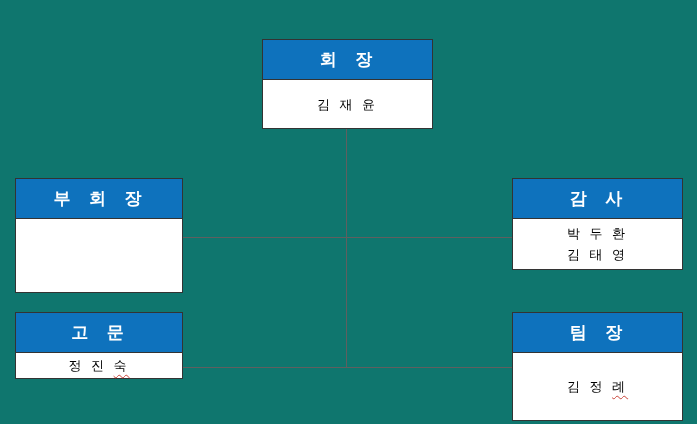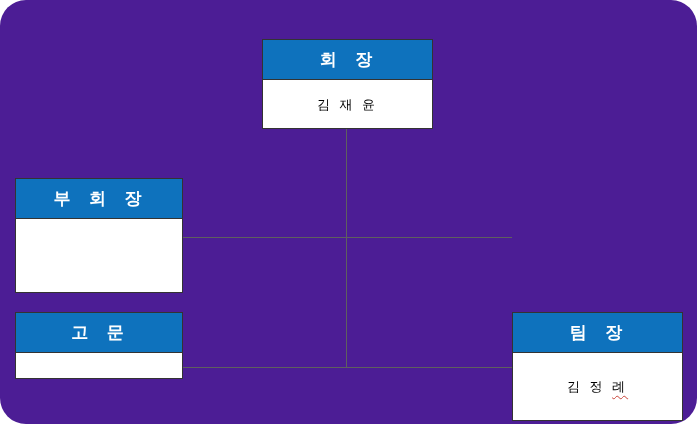--- a/index.html
+++ b/index.html
@@ -5,23 +5,22 @@
   html, body {
     margin: 0;
     padding: 0;
     background: #ffffff;
     font-family: "Liberation Sans", sans-serif;
   }
   .canvas {
     position: relative;
     width: 697px;
     height: 424px;
-    background: #4c1d95;
+    background: #0f766e;
     overflow: hidden;
-    border-radius: 26px;
   }
   .conn {
     position: absolute;
     background: #5f5f5f;
   }
   .conn-v { width: 1px; }
   .conn-h { height: 1px; }
 
   .org-box {
     position: absolute;
@@ -89,23 +88,33 @@
     <div class="org-header">회  장</div>
     <div class="org-body">
       <span class="name-row">김 재 윤</span>
     </div>
   </div>
 
   <div class="org-box box-vice-chairman">
     <div class="org-header">부  회  장</div>
   </div>
 
+  <div class="org-box box-auditor">
+    <div class="org-header">감  사</div>
+    <div class="org-body">
+      <span class="name-row">박 두 환</span>
+      <span class="name-row">김 태 영</span>
+    </div>
+  </div>
 
   <div class="org-box box-advisor">
     <div class="org-header">고  문</div>
+    <div class="org-body">
+      <span class="name-row"><span>정 진 </span><span class="sq">숙</span></span>
+    </div>
   </div>
 
   <div class="org-box box-team-leader">
     <div class="org-header">팀  장</div>
     <div class="org-body">
       <span class="name-row"><span>김 정 </span><span class="sq">례</span></span>
     </div>
   </div>
 
 </div>

